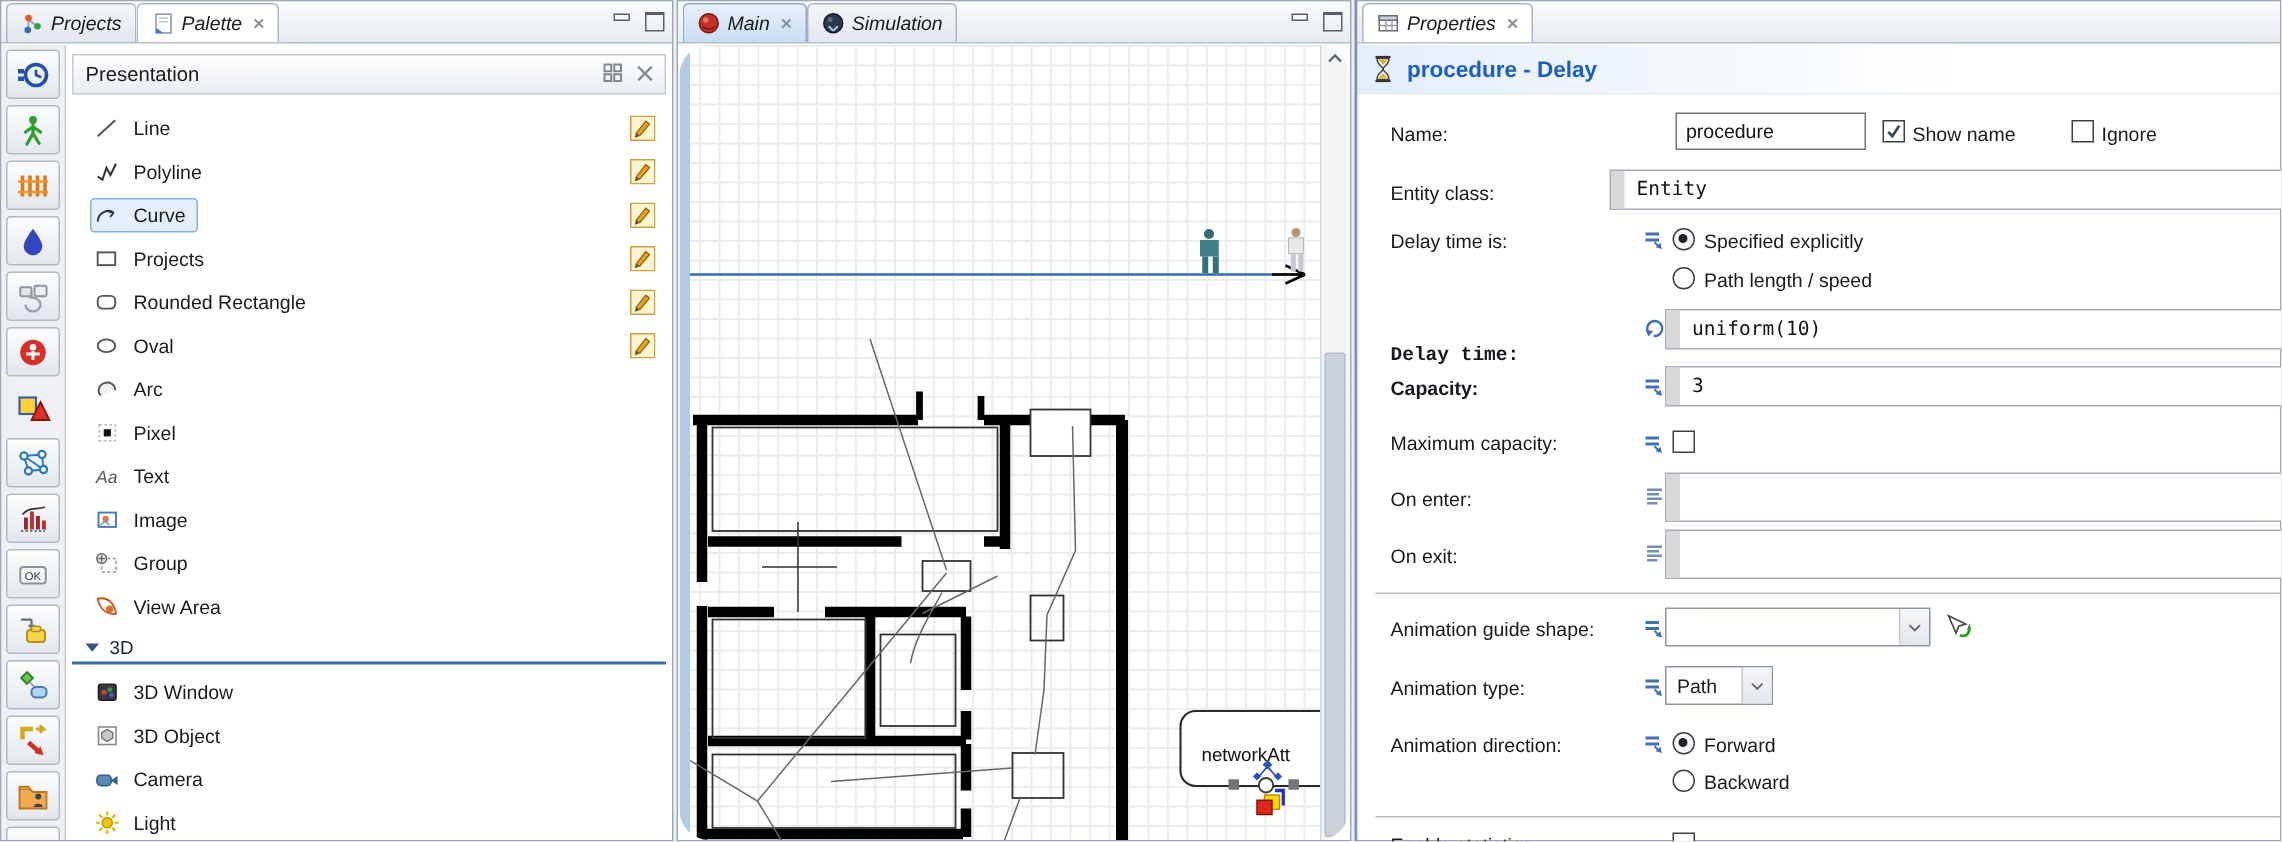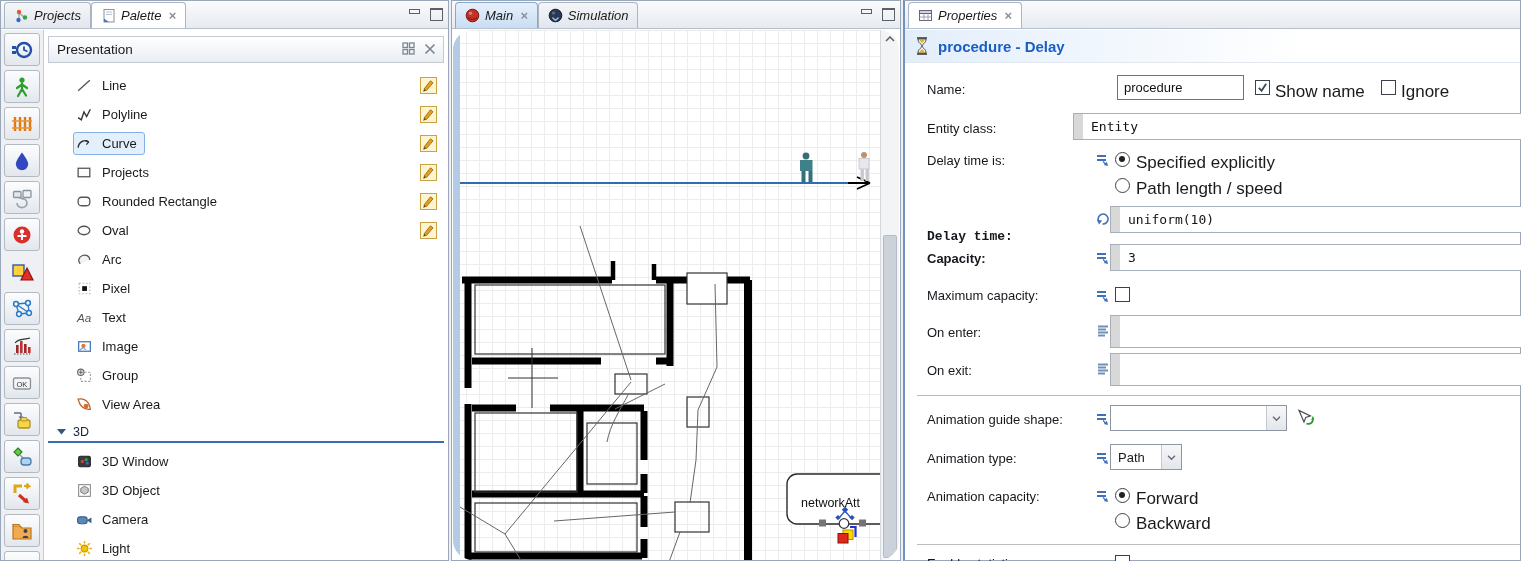--- a/index.html
+++ b/index.html
@@ -24,21 +24,21 @@
 
   
   .left-body { position:absolute; top:29px; left:0; right:0; bottom:0; display:flex; }
   .toolstrip { width:43px; background:#eef0f3; border-right:1px solid #c5ccd4; display:flex; flex-direction:column; align-items:center; padding-top:3px; gap:4px; overflow:hidden; }
   .tool-btn { width:36px; height:33px; border:1px solid #b2bac4; border-radius:3px; background:linear-gradient(#fdfdfe,#e2e7ed); display:flex; align-items:center; justify-content:center; flex:none; }
   .tool-btn.flat { border-color:transparent; background:transparent; }
   .palette { flex:1; background:#fff; position:relative; overflow:hidden; }
   .palette-header { height:27px; margin:6px 4px 0 4px; border:1px solid #c3cad4; background:linear-gradient(#ffffff,#e9edf2); display:flex; align-items:center; padding:0 8px; font-size:13.5px; position:relative; }
   .ph-icons { position:absolute; right:7px; top:5px; display:flex; gap:9px; align-items:center; }
   .plist { list-style:none; padding-top:8px; }
-  .pitem { height:29px; display:flex; align-items:center; padding-left:29px; position:relative; }
+  .pitem { height:29px; display:flex; align-items:center; padding-left:16px; position:relative; }
   .item-inner { display:inline-flex; align-items:center; gap:9px; padding:2px 7px 2px 2px; border:1px solid transparent; border-radius:3px; }
   .item-inner.hl { border-color:#85b2e4; background:#e3effc; }
   .pitem .licon { width:17px; height:17px; flex:none; display:inline-block; }
   .pencil-btn { position:absolute; right:11px; top:6px; width:17px; height:17px; }
   .sect3d { height:21px; margin:3px 4px 0 4px; border-bottom:2px solid #3a6cb4; display:flex; align-items:center; gap:7px; padding-left:9px; font-size:12.5px; color:#16233a; }
   .plist.threed { padding-top:4px; }
 
   
   .canvas { position:absolute; top:29px; left:1px; right:1px; bottom:0; background:#fff; overflow:hidden;
     background-image:linear-gradient(#ececec 1px, transparent 1px), linear-gradient(90deg,#ececec 1px, transparent 1px);
@@ -54,21 +54,21 @@
   .props-title { font-size:15px; font-weight:bold; color:#1a5ec4; }
   .props-body { position:absolute; top:62px; left:0; right:0; bottom:0; background:#fff; }
   .prow { position:absolute; left:0; right:0; }
   .plabel { position:absolute; left:22px; top:0; font-size:13px; color:#15181c; white-space:nowrap; }
   .plabel.bold { font-weight:bold; }
   .picon { position:absolute; left:190px; top:1px; width:16px; height:16px; }
   .codefield { position:absolute; right:-2px; border:1px solid #a7afbb; background:#fff; display:flex; align-items:center; font-family:"DejaVu Sans Mono", monospace; font-size:13px; color:#111; }
   .codefield .gbar { width:9px; align-self:stretch; background:#d8d8d8; margin-right:8px; flex:none; }
   .textbox { position:absolute; border:1px solid #70757d; background:#fff; font-family:"Liberation Sans",sans-serif; font-size:13px; padding:0 6px; color:#111; }
   .cb { position:absolute; width:15px; height:15px; border:1.5px solid #3c4148; background:#fff; display:flex; align-items:center; justify-content:center; }
-  .cb-label { position:absolute; font-size:17px; white-space:nowrap; }
+  .cb-label { position:absolute; font-size:13px; white-space:nowrap; }
   .radio { position:absolute; width:15px; height:15px; border:1.5px solid #3c4148; border-radius:50%; background:#fff; }
   .radio.sel::after { content:""; position:absolute; left:3px; top:3px; width:6px; height:6px; border-radius:50%; background:#1d2126; }
   .dropdown { position:absolute; height:26px; border:1px solid #8d96a2; background:#fff; display:flex; align-items:center; }
   .dd-text { flex:1; padding-left:7px; font-size:13px; }
   .dd-btn { width:20px; align-self:stretch; background:linear-gradient(#f6f7f8,#e3e6ea); border-left:1px solid #c4c9d0; display:flex; align-items:center; justify-content:center; }
   .divider { position:absolute; left:12px; right:0; height:1px; background:#b9bcc1; }
 </style>
 </head>
 <body>
 
@@ -678,21 +678,21 @@
           <span class="dd-text">Path</span>
           <span class="dd-btn">
               <svg width="9" height="7" viewBox="0 0 10 8">
                 <polyline points="1,2 5,6 9,2" stroke="#667" stroke-width="1.5" fill="none"></polyline>
               </svg>
             </span>
         </div>
       </div>
 
       <div class="prow" style="top:424px;">
-        <span class="plabel" style="top:2px;">Animation capacity:</span>
+        <span class="plabel" style="top:2px;">Animation direction:</span>
         <svg class="picon" viewBox="0 0 16 16">
             <path d="M2,4 h9 M2,8 h9" stroke="#4070b8" stroke-width="2"></path>
             <path d="M8,9.5 l3,3" stroke="#4070b8" stroke-width="1.3"></path>
             <polygon points="13,14 8.8,12.9 11.9,9.8" fill="#4070b8"></polygon>
           </svg>
         <div class="radio sel" style="left:210px; top:1px;"></div>
         <span class="cb-label" style="left:231px; top:2px;">Forward</span>
         <div class="radio" style="left:210px; top:26px;"></div>
         <span class="cb-label" style="left:231px; top:27px;">Backward</span>
       </div>

